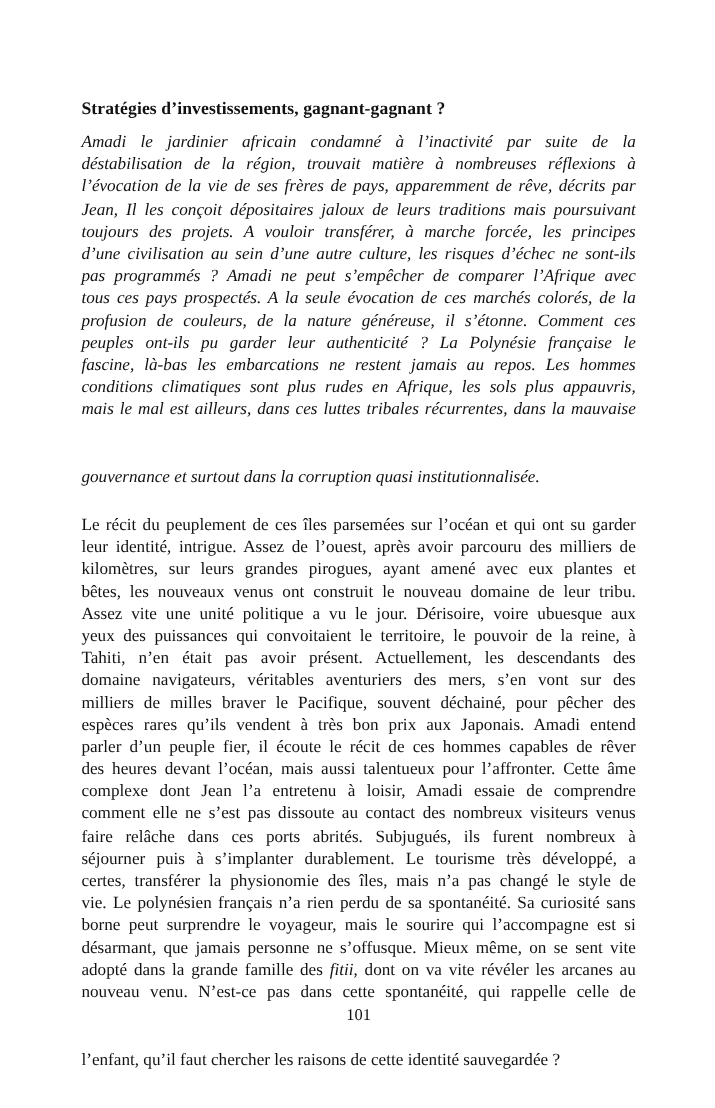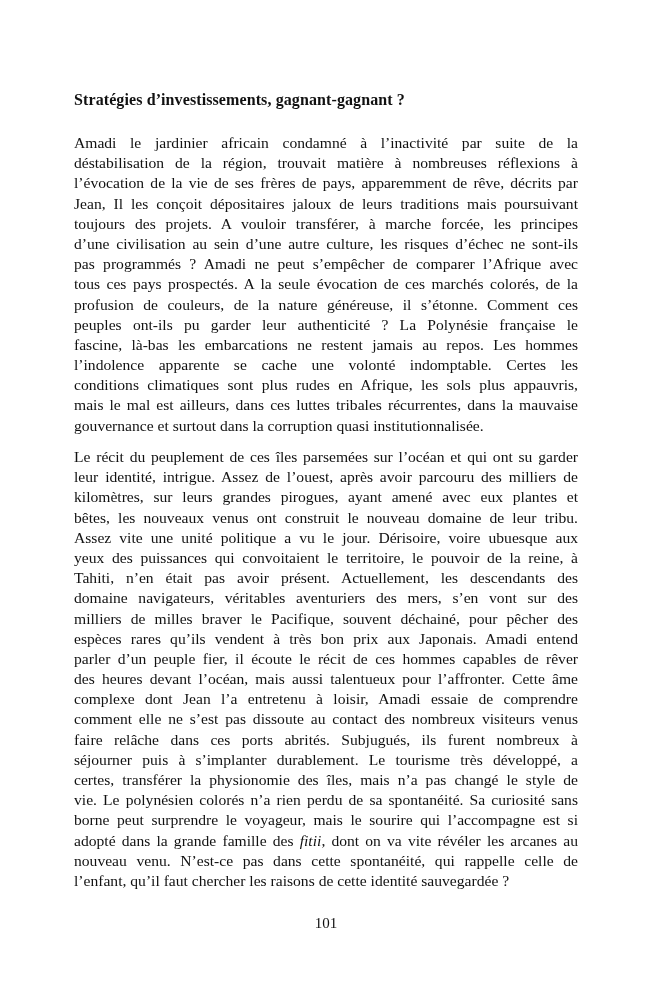--- a/index.html
+++ b/index.html
@@ -1,25 +1,25 @@
 <!DOCTYPE html>
 <html><head>
   <meta charset="utf-8">
   <style>
     html, body { margin: 0; padding: 0; background: #ffffff; }
     body { width: 650px; height: 1007px; position: relative; overflow: hidden; }
     .page { position: absolute; left: 74px; top: 0; width: 504px; font-family: "Liberation Serif", serif; color: #111111; }
     .title { position: absolute; top: 91px; left: 0; font-size: 16px; font-weight: bold; white-space: nowrap; letter-spacing: 0.1px; }
     .para { position: absolute; left: 0; width: 504px; }
     .line { display: block; height: 20.2px; font-size: 15.6px; line-height: 20.2px; text-align: justify; text-align-last: justify; white-space: nowrap; overflow: visible; }
-    .line.last { text-align-last: left; }
+    .line.last { text-align-last: left; margin-top: 42px; }
     .line span.j { display: inline-block; width: 100%; text-align: justify; text-align-last: justify; white-space: normal; }
     .line.last span.j { text-align-last: left; }
-    .p1 { top: 133px; }
-    .p2 { top: 447px; }
+    .p1 { top: 120px; font-style: italic; }
+    .p2 { top: 468px; }
     .pagenum { position: absolute; top: 915px; left: 0; width: 504px; text-align: center; font-size: 15px; }
     em { font-style: italic; }
   </style>
 </head>
 <body>
 
 <div class="page">
   <div class="title">Stratégies d’investissements, gagnant-gagnant ?</div>
 
   <div class="para p1">
@@ -27,21 +27,20 @@
     <span class="line"><span class="j">déstabilisation de la région, trouvait matière à nombreuses réflexions à</span></span>
     <span class="line"><span class="j">l’évocation de la vie de ses frères de pays, apparemment de rêve, décrits par</span></span>
     <span class="line"><span class="j">Jean, Il les conçoit dépositaires jaloux de leurs traditions mais poursuivant</span></span>
     <span class="line"><span class="j">toujours des projets. A vouloir transférer, à marche forcée, les principes</span></span>
     <span class="line"><span class="j">d’une civilisation au sein d’une autre culture, les risques d’échec ne sont-ils</span></span>
     <span class="line"><span class="j">pas programmés ? Amadi ne peut s’empêcher de comparer l’Afrique avec</span></span>
     <span class="line"><span class="j">tous ces pays prospectés. A la seule évocation de ces marchés colorés, de la</span></span>
     <span class="line"><span class="j">profusion de couleurs, de la nature généreuse, il s’étonne. Comment  ces</span></span>
     <span class="line"><span class="j">peuples ont-ils pu garder leur authenticité ? La Polynésie française le</span></span>
     <span class="line"><span class="j">fascine, là-bas les embarcations ne restent jamais au repos. Les hommes</span></span>
-    <span class="line"><span class="j">l’indolence apparente se cache une volonté indomptable. Certes les</span></span>
     <span class="line"><span class="j">conditions climatiques sont plus rudes en Afrique, les sols plus appauvris,</span></span>
     <span class="line"><span class="j">mais le mal est ailleurs, dans ces luttes tribales récurrentes, dans la mauvaise</span></span>
     <span class="line last"><span class="j">gouvernance et surtout dans la corruption quasi institutionnalisée.</span></span>
   </div>
 
   <div class="para p2">
     <span class="line"><span class="j">Le récit du peuplement de ces îles parsemées sur l’océan et qui ont su garder</span></span>
     <span class="line"><span class="j">leur identité, intrigue. Assez de l’ouest, après avoir parcouru des milliers de</span></span>
     <span class="line"><span class="j">kilomètres, sur leurs grandes pirogues, ayant amené avec eux plantes et</span></span>
     <span class="line"><span class="j">bêtes, les nouveaux venus ont construit le nouveau domaine de leur tribu.</span></span>
@@ -51,21 +50,22 @@
     <span class="line"><span class="j">domaine navigateurs, véritables aventuriers des mers, s’en vont sur des</span></span>
     <span class="line"><span class="j">milliers de milles braver le Pacifique, souvent déchainé, pour pêcher des</span></span>
     <span class="line"><span class="j">espèces rares qu’ils vendent à très bon prix aux Japonais. Amadi entend</span></span>
     <span class="line"><span class="j">parler d’un peuple fier, il écoute le récit de ces hommes capables de rêver</span></span>
     <span class="line"><span class="j">des heures devant l’océan, mais aussi talentueux pour l’affronter. Cette âme</span></span>
     <span class="line"><span class="j">complexe dont Jean l’a entretenu à loisir, Amadi essaie de comprendre</span></span>
     <span class="line"><span class="j">comment elle ne s’est pas dissoute au contact des nombreux visiteurs venus</span></span>
     <span class="line"><span class="j">faire relâche dans ces ports abrités. Subjugués, ils furent nombreux à</span></span>
     <span class="line"><span class="j">séjourner puis à s’implanter durablement. Le tourisme très développé, a</span></span>
     <span class="line"><span class="j">certes, transférer la physionomie des îles, mais n’a pas changé le style de</span></span>
-    <span class="line"><span class="j">vie. Le polynésien colorés n’a rien perdu de sa spontanéité. Sa curiosité sans</span></span>
+    <span class="line"><span class="j">vie. Le polynésien français n’a rien perdu de sa spontanéité. Sa curiosité sans</span></span>
     <span class="line"><span class="j">borne peut surprendre le voyageur, mais le sourire qui l’accompagne est si</span></span>
+    <span class="line"><span class="j">désarmant, que jamais personne ne s’offusque. Mieux même, on se sent vite</span></span>
     <span class="line"><span class="j"><span>adopté dans la grande famille des </span><em>fitii</em><span>, dont on va vite révéler les arcanes au</span></span></span>
     <span class="line"><span class="j">nouveau venu. N’est-ce pas dans cette spontanéité, qui rappelle celle de</span></span>
     <span class="line last"><span class="j">l’enfant, qu’il faut chercher les raisons de cette identité sauvegardée ?</span></span>
   </div>
 
   <div class="pagenum">101</div>
 </div>
 
 </body></html>

